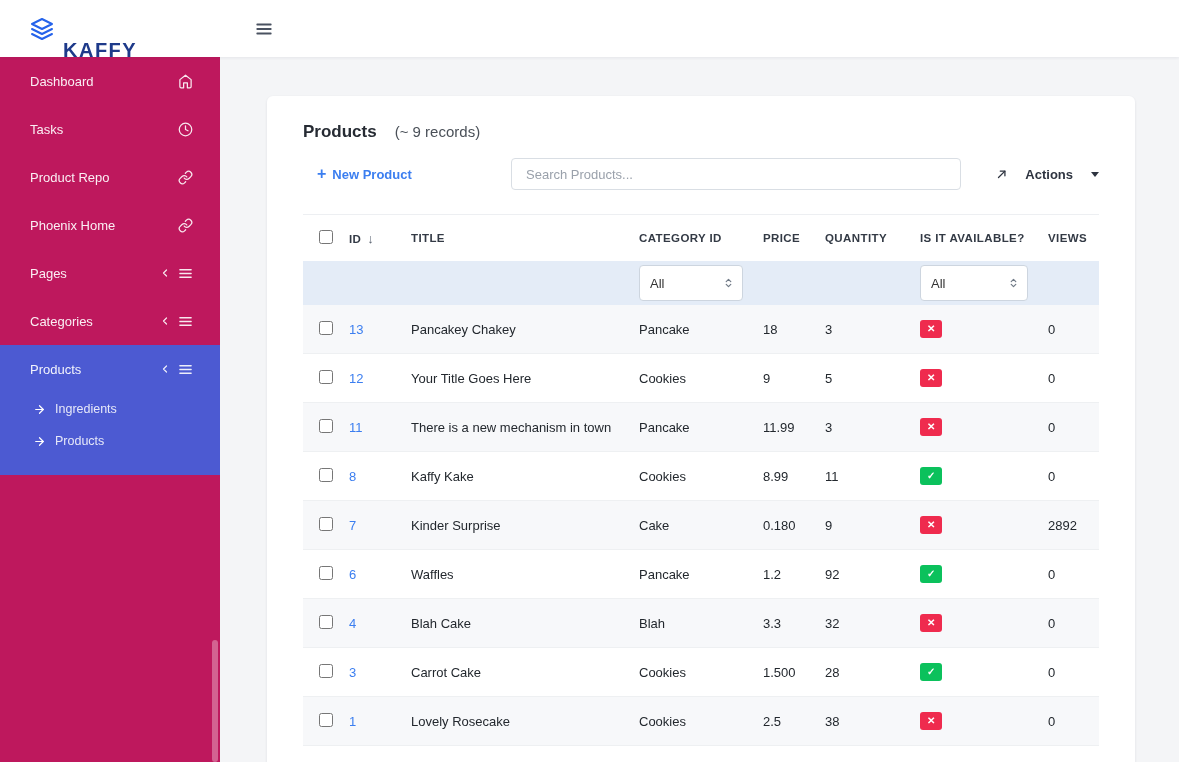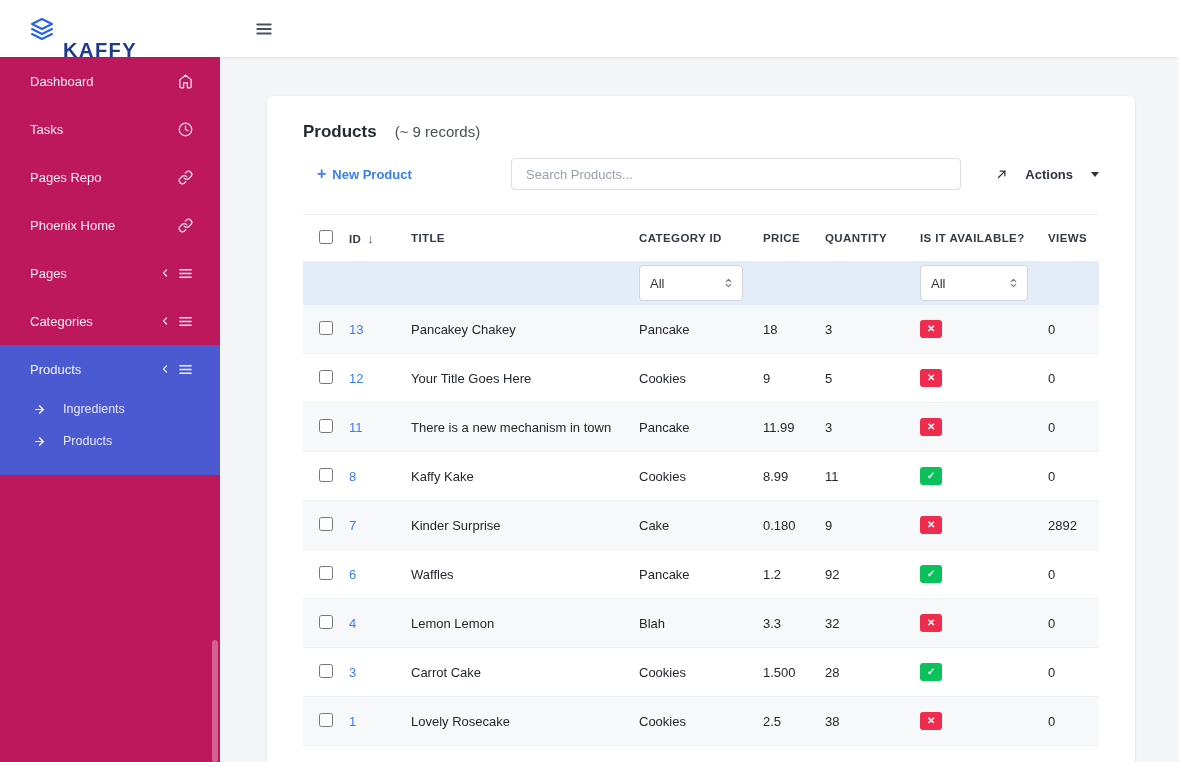--- a/index.html
+++ b/index.html
@@ -12,21 +12,21 @@
   .topbar { grid-column: 1 / 3; background: #ffffff; display: flex; align-items: center; box-shadow: 0 1px 3px rgba(30,35,60,.07); position: relative; z-index: 3; }
   .brand { width: 220px; display: flex; align-items: center; gap: 9px; padding-left: 30px; text-decoration: none; cursor: pointer; }
   .brand-text { font-size: 20px; font-weight: bold; letter-spacing: 1.5px; color: #1e3a8a; margin-top: 44px; }
   .topbar-menu { margin-left: 34px; background: none; border: none; cursor: pointer; display: flex; align-items: center; }
 
   
   .sidebar { grid-row: 2; grid-column: 1; background: #be185d; position: relative; overflow: hidden; }
   .side-item { height: 48px; display: flex; align-items: center; justify-content: space-between; padding: 0 27px 0 30px; color: rgba(255,255,255,.93); font-size: 13px; text-decoration: none; cursor: pointer; }
   .side-icons { display: flex; align-items: center; gap: 7px; opacity: .9; }
   .active-block { background: #4c5ad2; padding-bottom: 18px; }
-  .submenu-item { height: 32px; display: flex; align-items: center; gap: 17px; padding-left: 33px; color: rgba(255,255,255,.86); font-size: 12.5px; text-decoration: none; cursor: pointer; }
+  .submenu-item { height: 32px; display: flex; align-items: center; gap: 9px; padding-left: 33px; color: rgba(255,255,255,.86); font-size: 12.5px; text-decoration: none; cursor: pointer; }
   .scroll-thumb { position: absolute; right: 2px; bottom: 0; width: 6px; height: 122px; border-radius: 3px; background: rgba(255,255,255,.32); }
 
   
   .main { grid-row: 2; grid-column: 2; overflow: hidden; padding: 39px 44px 0 47px; background: #f4f5f7; }
   .card { background: #fff; border-radius: 6px; box-shadow: 0 1px 3px rgba(20,25,50,.09); padding: 26px 36px 20px; min-height: 720px; }
 
   .card-title { display: flex; align-items: baseline; gap: 7px; }
   .card-title h2 { font-size: 17px; font-weight: bold; color: #262b33; }
   .records { font-size: 15px; color: #4a5058; margin-left: 11px; }
 
@@ -89,21 +89,21 @@
       <a class="side-item">
         <span>Tasks</span>
         <span class="side-icons">
           <svg width="15" height="15" viewBox="0 0 24 24" fill="none" stroke="#ffffff" stroke-width="2" stroke-linecap="round" stroke-linejoin="round">
               <circle cx="12" cy="12" r="10"></circle>
               <polyline points="12 6 12 12 16 14"></polyline>
             </svg>
         </span>
       </a>
       <a class="side-item">
-        <span>Pages Repo</span>
+        <span>Product Repo</span>
         <span class="side-icons">
           <svg width="15" height="15" viewBox="0 0 24 24" fill="none" stroke="#ffffff" stroke-width="2" stroke-linecap="round" stroke-linejoin="round">
               <path d="M10 13a5 5 0 0 0 7.54.54l3-3a5 5 0 0 0-7.07-7.07l-1.72 1.71"></path>
               <path d="M14 11a5 5 0 0 0-7.54-.54l-3 3a5 5 0 0 0 7.07 7.07l1.71-1.71"></path>
             </svg>
         </span>
       </a>
       <a class="side-item">
         <span>Phoenix Home</span>
         <span class="side-icons">
@@ -301,21 +301,21 @@
     <td>Waffles</td>
     <td>Pancake</td>
     <td>1.2</td>
     <td>92</td>
     <td><span class="badge badge-yes">✓</span></td>
     <td>0</td>
   </tr>
             <tr>
     <td class="col-check"><input type="checkbox" style=""></td>
     <td><a class="id-link">4</a></td>
-    <td>Lemon Lemon</td>
+    <td>Blah Cake</td>
     <td>Blah</td>
     <td>3.3</td>
     <td>32</td>
     <td><span class="badge badge-no">✕</span></td>
     <td>0</td>
   </tr>
             <tr>
     <td class="col-check"><input type="checkbox" style=""></td>
     <td><a class="id-link">3</a></td>
     <td>Carrot Cake</td>

